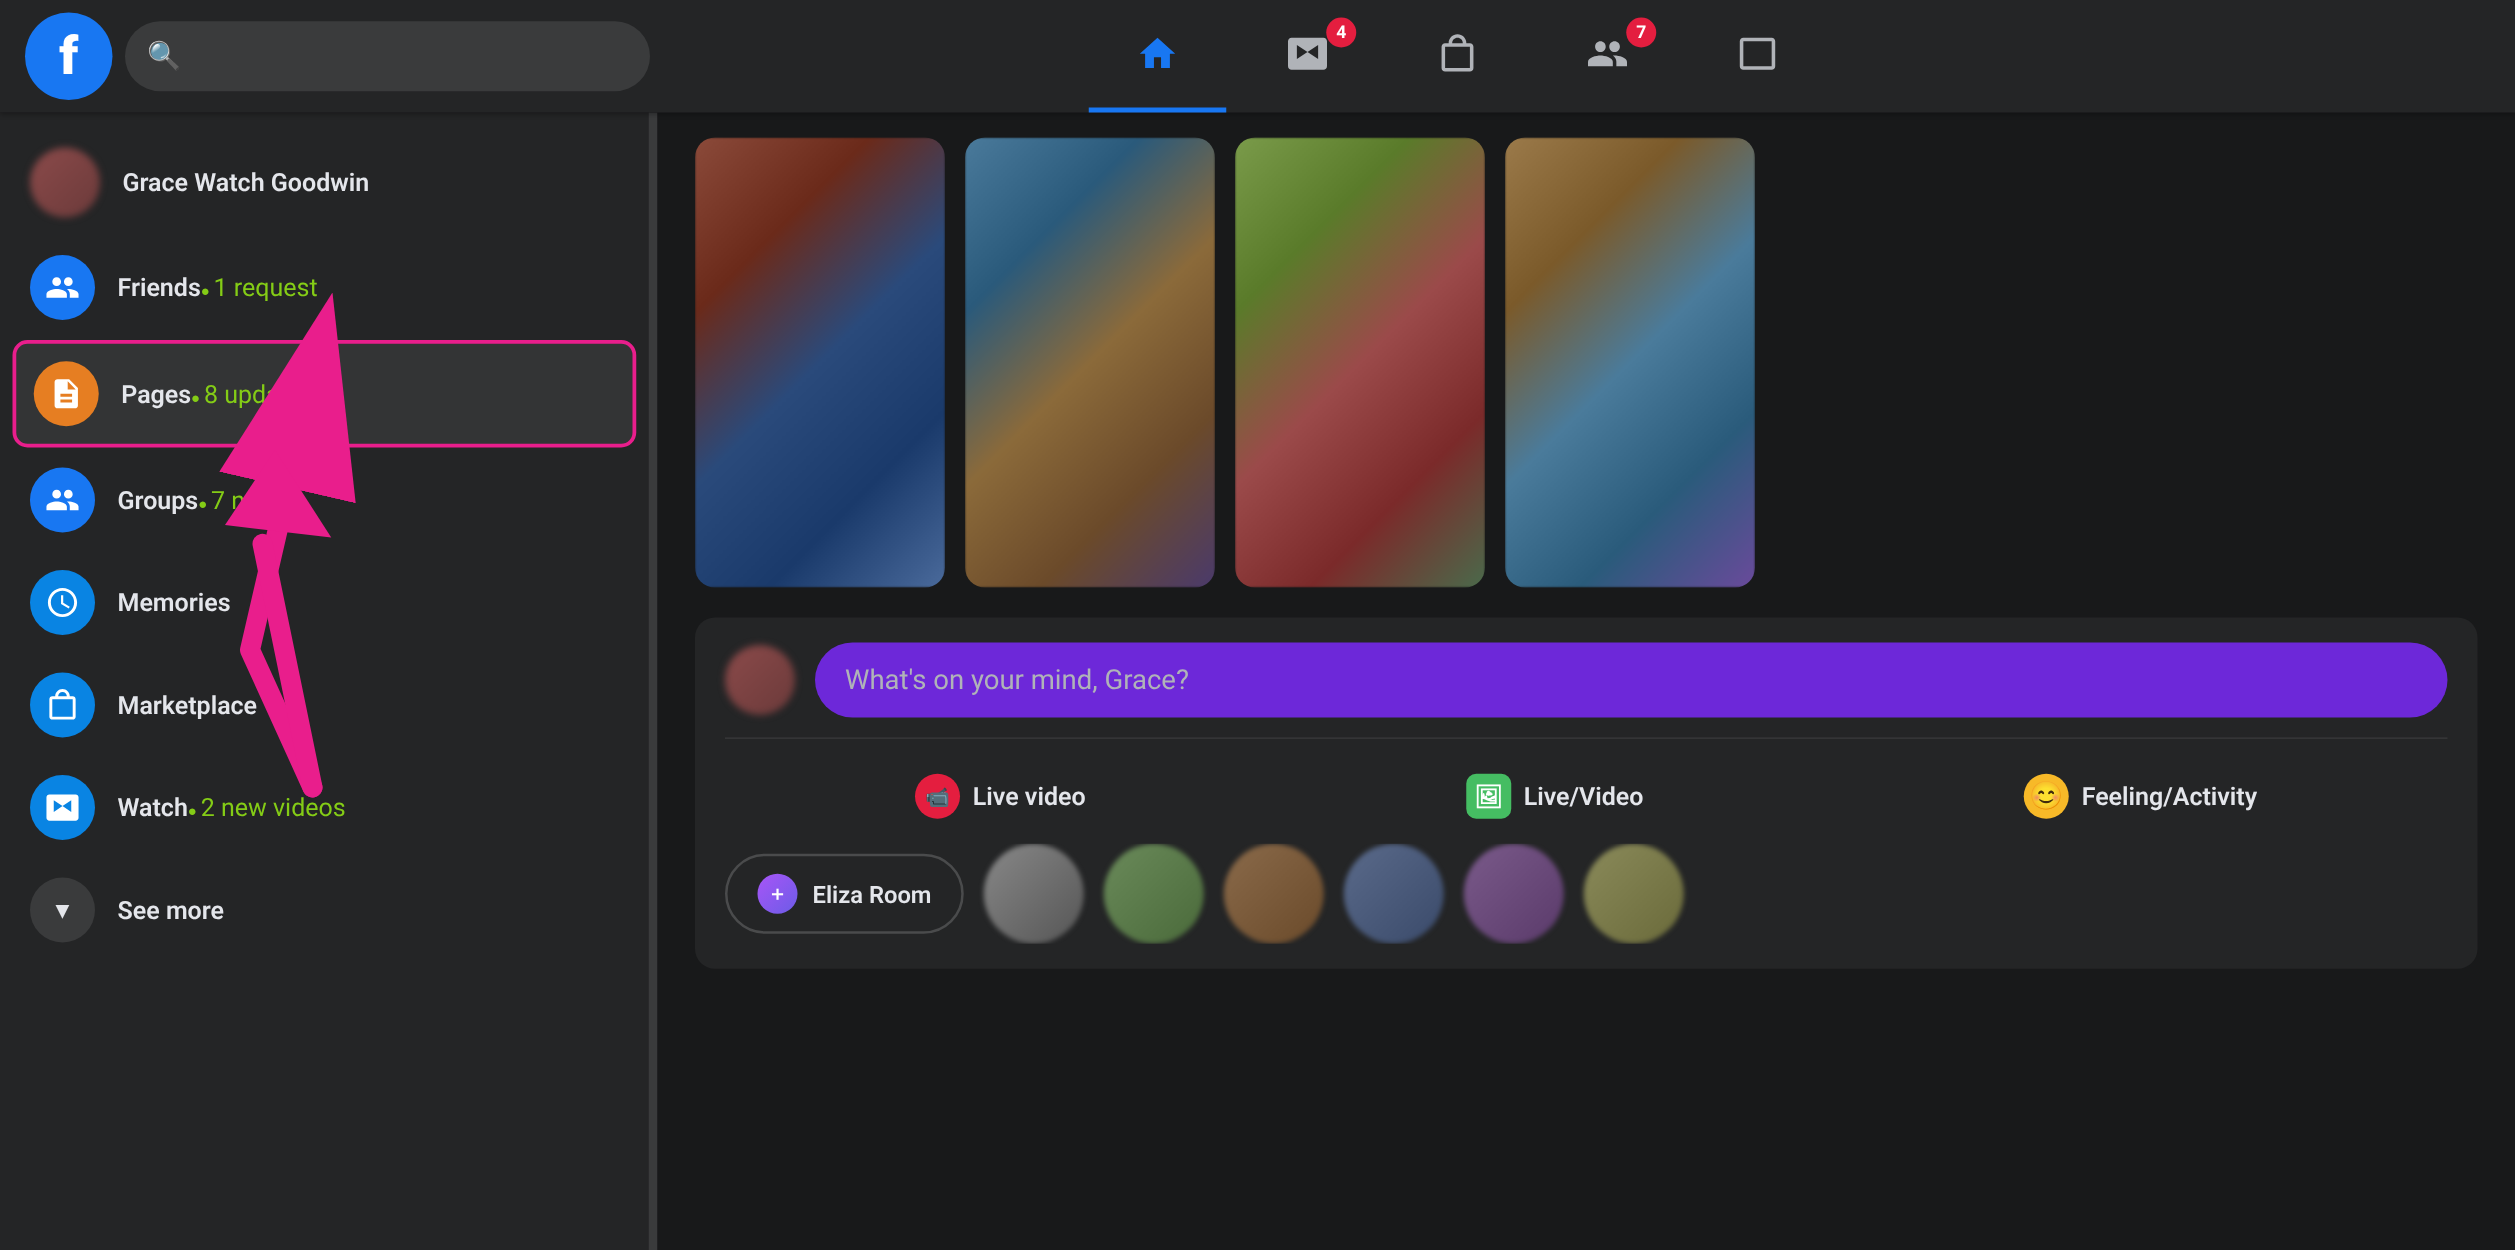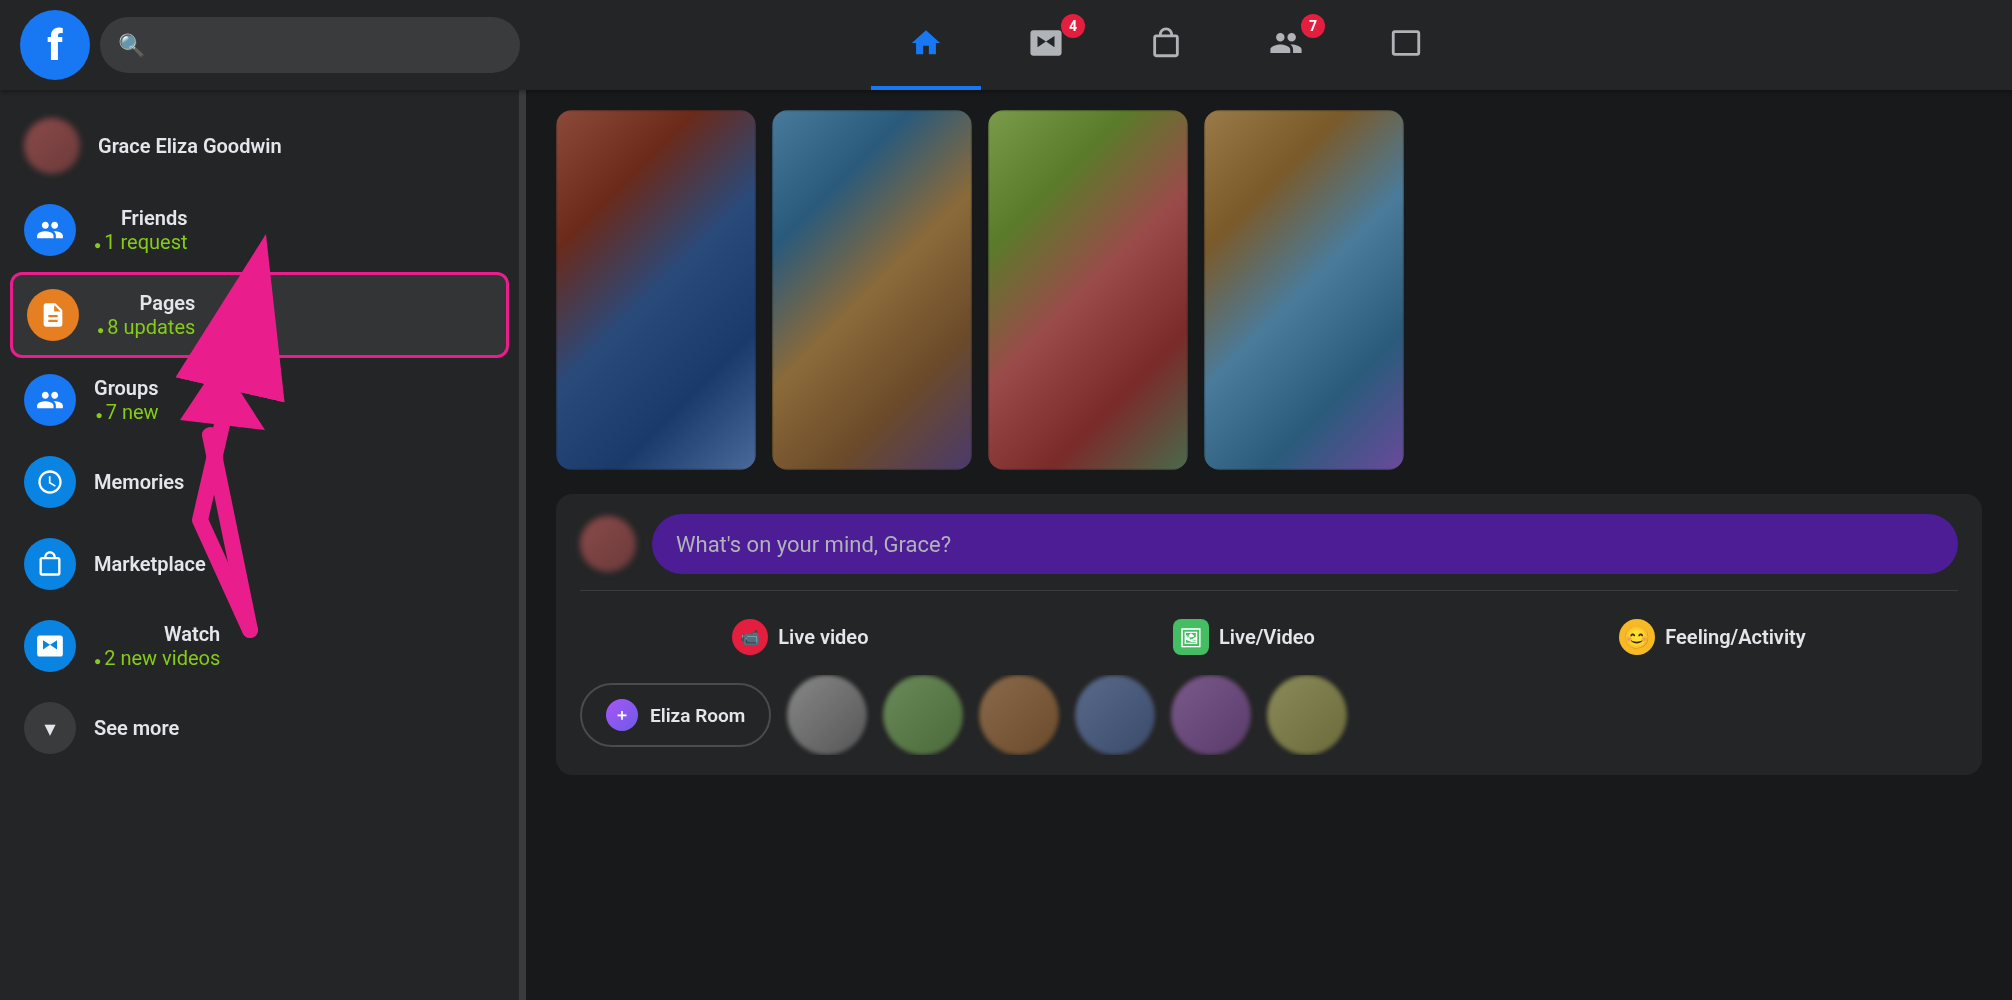--- a/index.html
+++ b/index.html
@@ -187,21 +187,21 @@
       border-radius: 50%;
       display: flex;
       align-items: center;
       justify-content: center;
       flex-shrink: 0;
     }
     .sidebar-icon.blue { background: #1877f2; }
     .sidebar-icon.orange { background: #e67e22; }
     .sidebar-icon.teal { background: #0984e3; }
 
-    .sidebar-item-text { display: flex; flex-direction: column; text-align: right; }
+    .sidebar-item-text { display: flex; flex-direction: row; }
     .sidebar-item-label {
       font-size: 20px;
       font-weight: 600;
       color: #e4e6eb;
     }
     .sidebar-item-sub {
       font-size: 20px;
       color: #84cc16;
       font-weight: 400;
     }
@@ -289,21 +289,21 @@
       margin-bottom: 20px;
     }
     .post-box-top {
       display: flex;
       align-items: center;
       gap: 16px;
       margin-bottom: 16px;
     }
     .post-input {
       flex: 1;
-      background: #4c1d95;
+      background: #6d28d9;
       border-radius: 50px;
       height: 60px;
       display: flex;
       align-items: center;
       padding: 0 24px;
       cursor: pointer;
     }
     .post-input-placeholder {
       color: #b0b3b8;
       font-size: 22px;
@@ -466,21 +466,21 @@
   <div class="navbar-right">
   </div>
 </div>
 
 <div class="layout">
 
   <div class="sidebar">
 
     <div class="sidebar-user">
       <div class="avatar blurred"></div>
-      <span class="user-name">Grace Eliza Goodwin</span>
+      <span class="user-name">Grace Watch Goodwin</span>
     </div>
 
     <div class="sidebar-item">
       <div class="sidebar-icon blue">
         <svg width="28" height="28" viewBox="0 0 24 24" fill="white">
             <path d="M16 11c1.66 0 2.99-1.34 2.99-3S17.66 5 16 5c-1.66 0-3 1.34-3 3s1.34 3 3 3zm-8 0c1.66 0 2.99-1.34 2.99-3S9.66 5 8 5C6.34 5 5 6.34 5 8s1.34 3 3 3zm0 2c-2.33 0-7 1.17-7 3.5V19h14v-2.5c0-2.33-4.67-3.5-7-3.5zm8 0c-.29 0-.62.02-.97.05 1.16.84 1.97 1.97 1.97 3.45V19h6v-2.5c0-2.33-4.67-3.5-7-3.5z"></path>
           </svg>
       </div>
       <div class="sidebar-item-text">
         <span class="sidebar-item-label">Friends</span>

